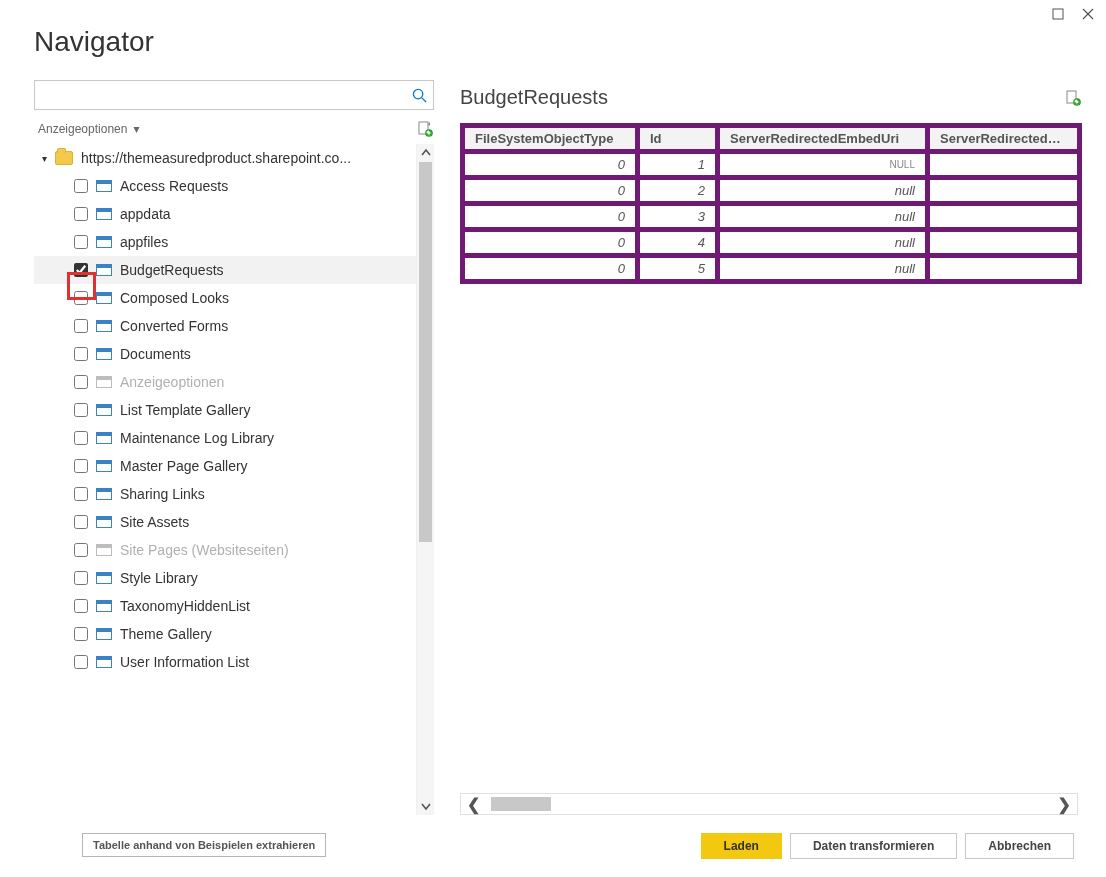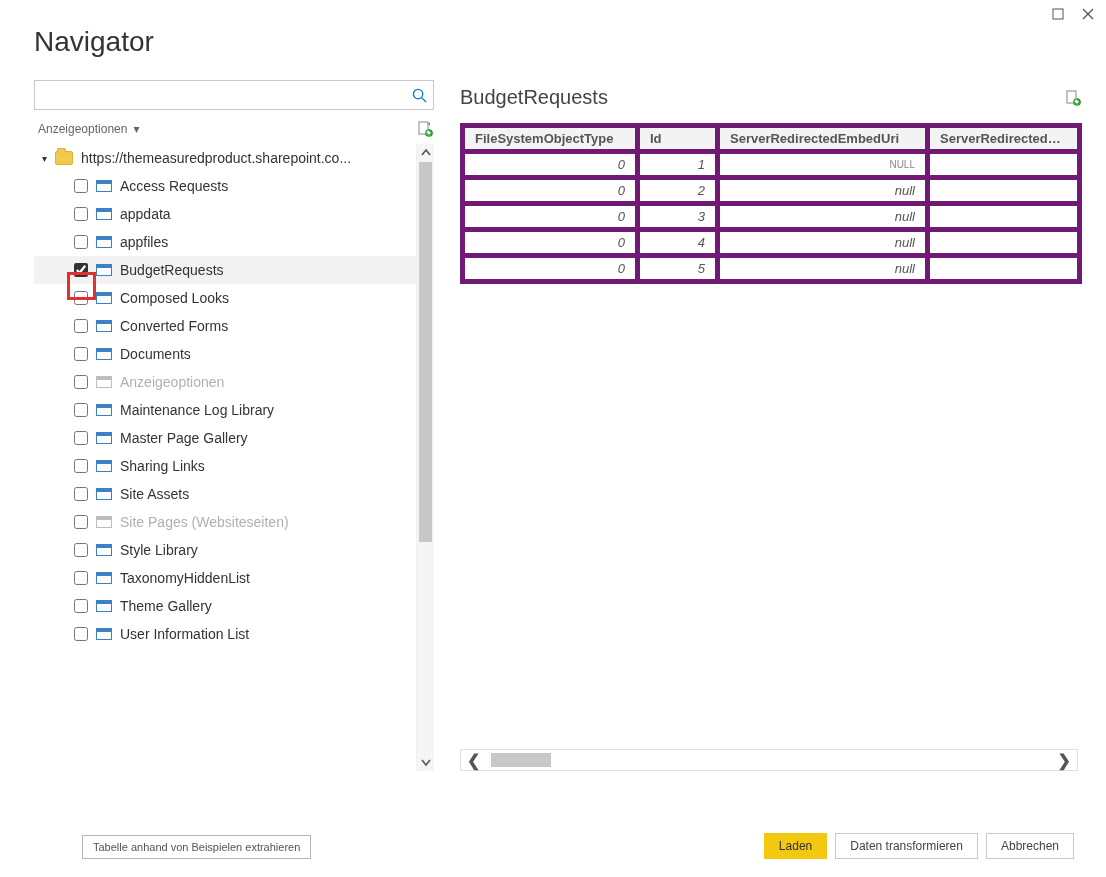--- a/index.html
+++ b/index.html
@@ -43,24 +43,24 @@
   .rhead .ttl { font-size:20px; font-weight:300; color:#444;}
   table.data { border-collapse:collapse; width:100%; table-layout:fixed; font-size:13px;}
   table.data th, table.data td { border:5px solid #701a75; height:26px; padding:0 10px; white-space:nowrap; overflow:hidden; text-overflow:ellipsis;}
   table.data th { background:#f3f3f3; font-weight:600; text-align:left; color:#555;}
   table.data td { text-align:right; font-style:italic; color:#555;}
   .gridwrap { flex:1; min-height:0; overflow:hidden;}
   .hscroll { height:22px; margin:4px 4px 0 0; position:relative; border:1px solid #e0e0e0; display:flex; align-items:center; justify-content:space-between; padding:0 6px;}
   .hscroll .thumb{ position:absolute; top:3px; bottom:3px; left:30px; width:60px; background:#c8c8c8;}
   .hscroll .arr{ color:#555; font-weight:bold; cursor:pointer;}
   
-  .footer { display:flex; align-items:flex-end; justify-content:space-between; padding:18px 12px 18px 62px;}
+  .footer { display:flex; align-items:flex-start; justify-content:space-between; padding:18px 12px 18px 62px;font-weight:bold;}
   .extract { border:1px solid #b5b5b5; font-size:11px; padding:5px 10px; color:#555; cursor:pointer; background:#fff;}
   .btns { display:flex; gap:8px;}
-  .btn { border:1px solid #c8c8c8; padding:5px 14px; font-size:12px; cursor:pointer; background:#fff; color:#444;margin-top:44px;}
+  .btn { border:1px solid #c8c8c8; padding:5px 22px; font-size:12px; cursor:pointer; background:#fff; color:#444;}
   .btn.primary { background:#f2c811; border-color:#f2c811; color:#333;}
   svg { display:block;}
 </style>
 </head>
 <body>
 
 <div class="window">
   <div class="titlebar">
     <div class="wctl">
         <svg width="12" height="12" viewBox="0 0 12 12">
@@ -145,20 +145,25 @@
               </div>
               <div class="item">
                 <input type="checkbox" style="">
                 <span class="tblicon"></span>
                 <span>Documents</span>
               </div>
               <div class="item">
                 <input type="checkbox" style="">
                 <span class="tblicon dim"></span>
                 <span class="dimmed">Anzeigeoptionen</span>
+              </div>
+              <div class="item">
+                <input type="checkbox" style="">
+                <span class="tblicon"></span>
+                <span>List Template Gallery</span>
               </div>
               <div class="item">
                 <input type="checkbox" style="">
                 <span class="tblicon"></span>
                 <span>Maintenance Log Library</span>
               </div>
               <div class="item">
                 <input type="checkbox" style="">
                 <span class="tblicon"></span>
                 <span>Master Page Gallery</span>

